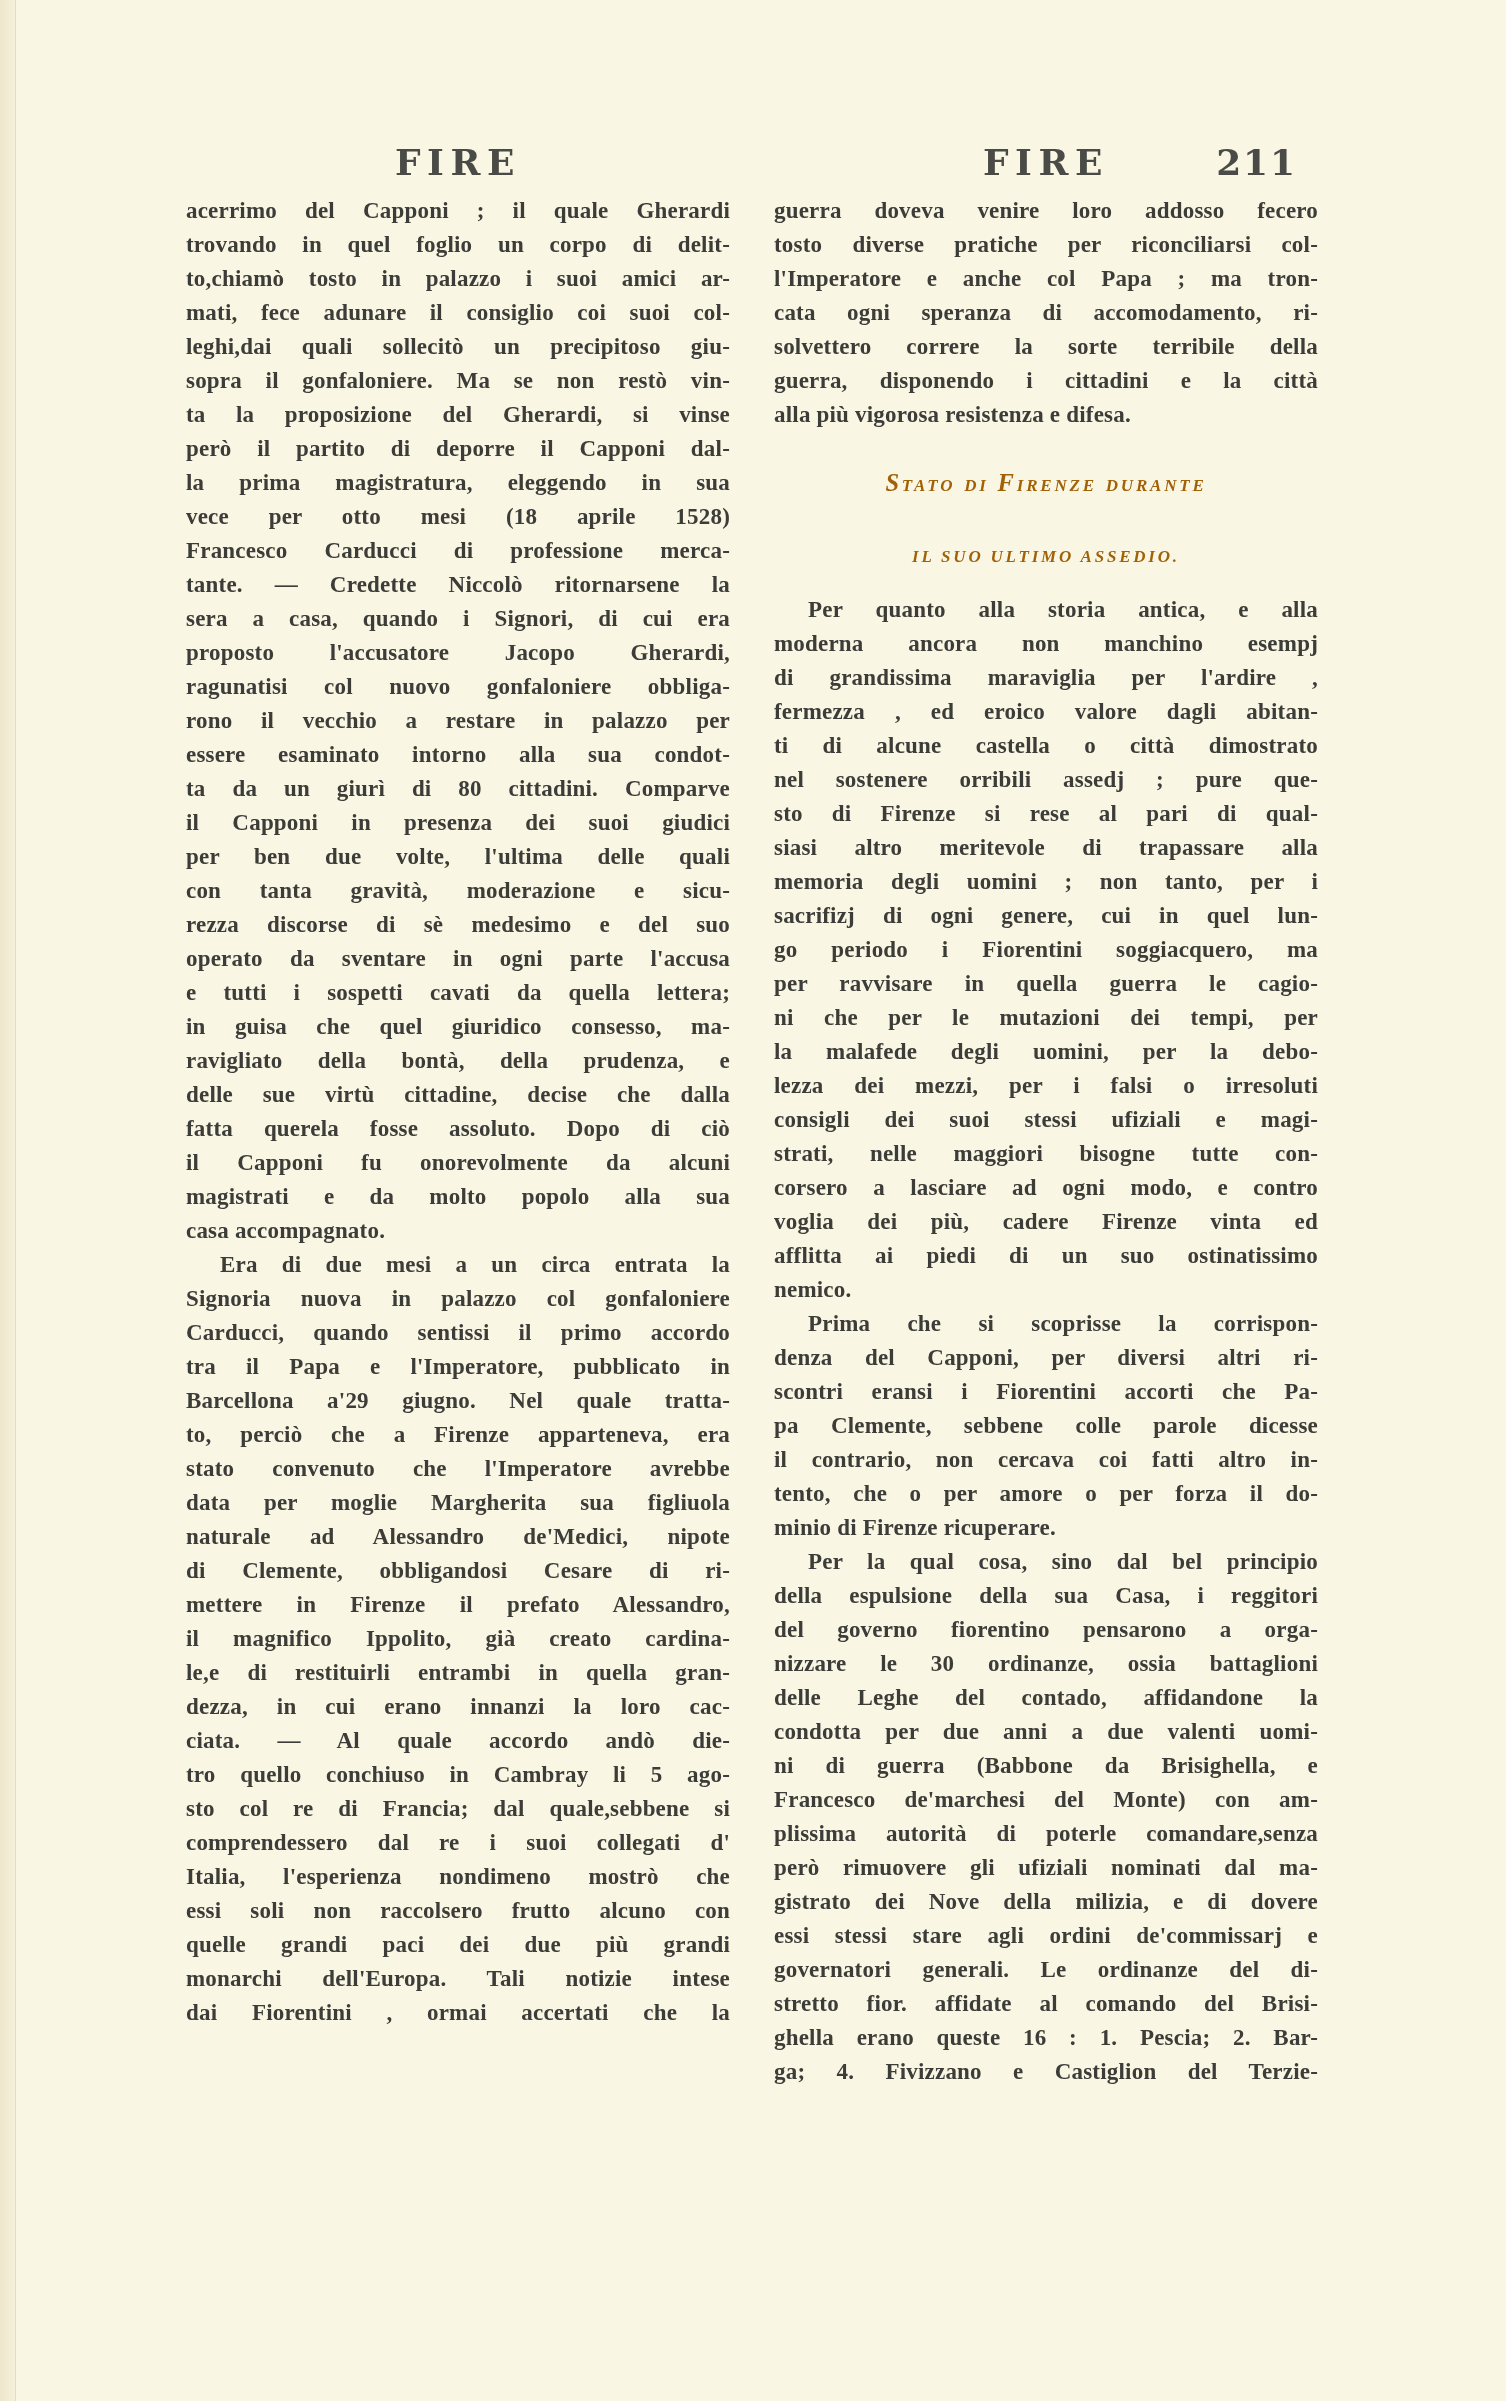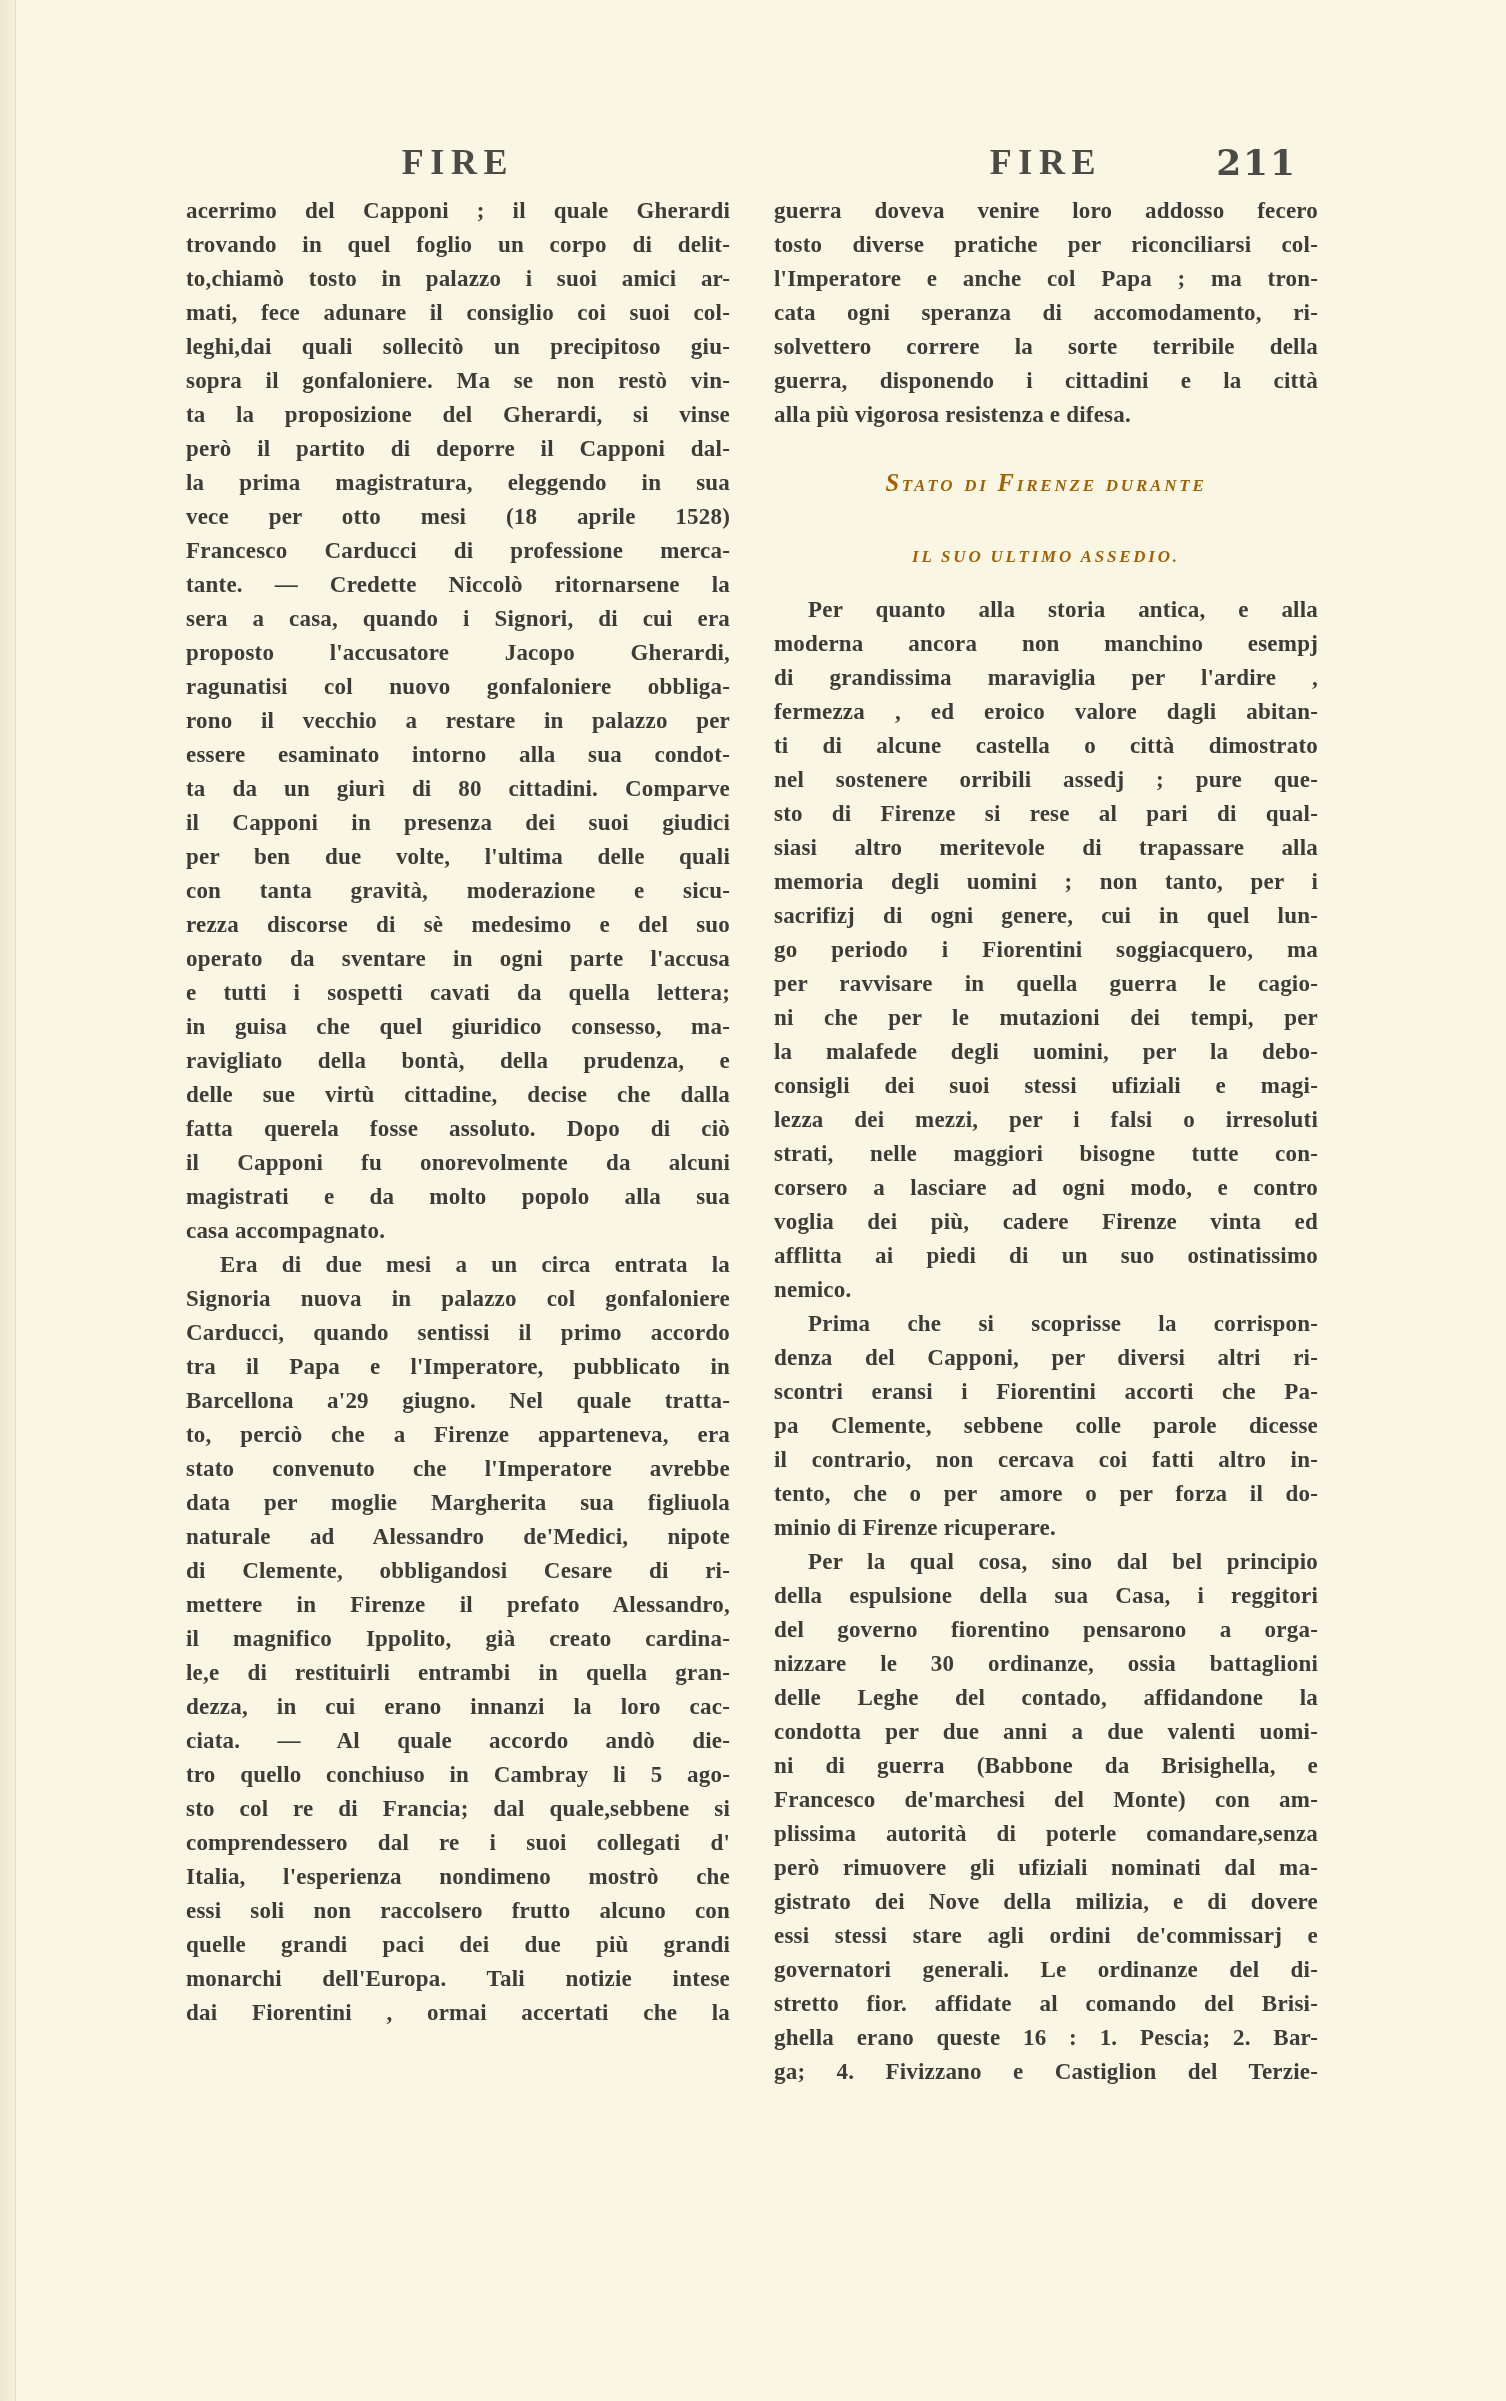--- a/index.html
+++ b/index.html
@@ -24,21 +24,21 @@
   .running-head {
     height: 53px;
     position: relative;
     font-family: "DejaVu Serif", serif;
     font-weight: bold;
     font-size: 36px;
     letter-spacing: 6.6px;
     color: #4a4a46;
   }
   .running-head .title {
-    position: absolute; left: 0; right: 0; top: 0; text-align: center; font-family: Liberation Serif, serif;
+    position: absolute; left: 0; right: 0; top: 0; text-align: center;
   }
   .running-head .page-number {
     position: absolute; right: 21px; top: 0; letter-spacing: 1.9px;
   }
   .line {
     display: block;
     height: 34px;
     line-height: 34px;
     font-size: 23px;
     font-family: "Liberation Serif", serif;
@@ -160,22 +160,22 @@
       <span class="line">ti di alcune castella o città dimostrato</span>
       <span class="line">nel sostenere orribili assedj ; pure que-</span>
       <span class="line">sto di Firenze si rese al pari di qual-</span>
       <span class="line">siasi altro meritevole di trapassare alla</span>
       <span class="line">memoria degli uomini ; non tanto, per i</span>
       <span class="line">sacrifizj di ogni genere, cui in quel lun-</span>
       <span class="line">go periodo i Fiorentini soggiacquero, ma</span>
       <span class="line">per ravvisare in quella guerra le cagio-</span>
       <span class="line">ni che per le mutazioni dei tempi, per</span>
       <span class="line">la malafede degli uomini, per la debo-</span>
+      <span class="line">lezza dei mezzi, per i falsi o irresoluti</span>
       <span class="line">consigli dei suoi stessi ufiziali e magi-</span>
-      <span class="line">lezza dei mezzi, per i falsi o irresoluti</span>
       <span class="line">strati, nelle maggiori bisogne tutte con-</span>
       <span class="line">corsero a lasciare ad ogni modo, e contro</span>
       <span class="line">voglia dei più, cadere Firenze vinta ed</span>
       <span class="line">afflitta ai piedi di un suo ostinatissimo</span>
       <span class="line last">nemico.</span>
       <span class="line indent">Prima che si scoprisse la corrispon-</span>
       <span class="line">denza del Capponi, per diversi altri ri-</span>
       <span class="line">scontri eransi i Fiorentini accorti che Pa-</span>
       <span class="line">pa Clemente, sebbene colle parole dicesse</span>
       <span class="line">il contrario, non cercava coi fatti altro in-</span>

